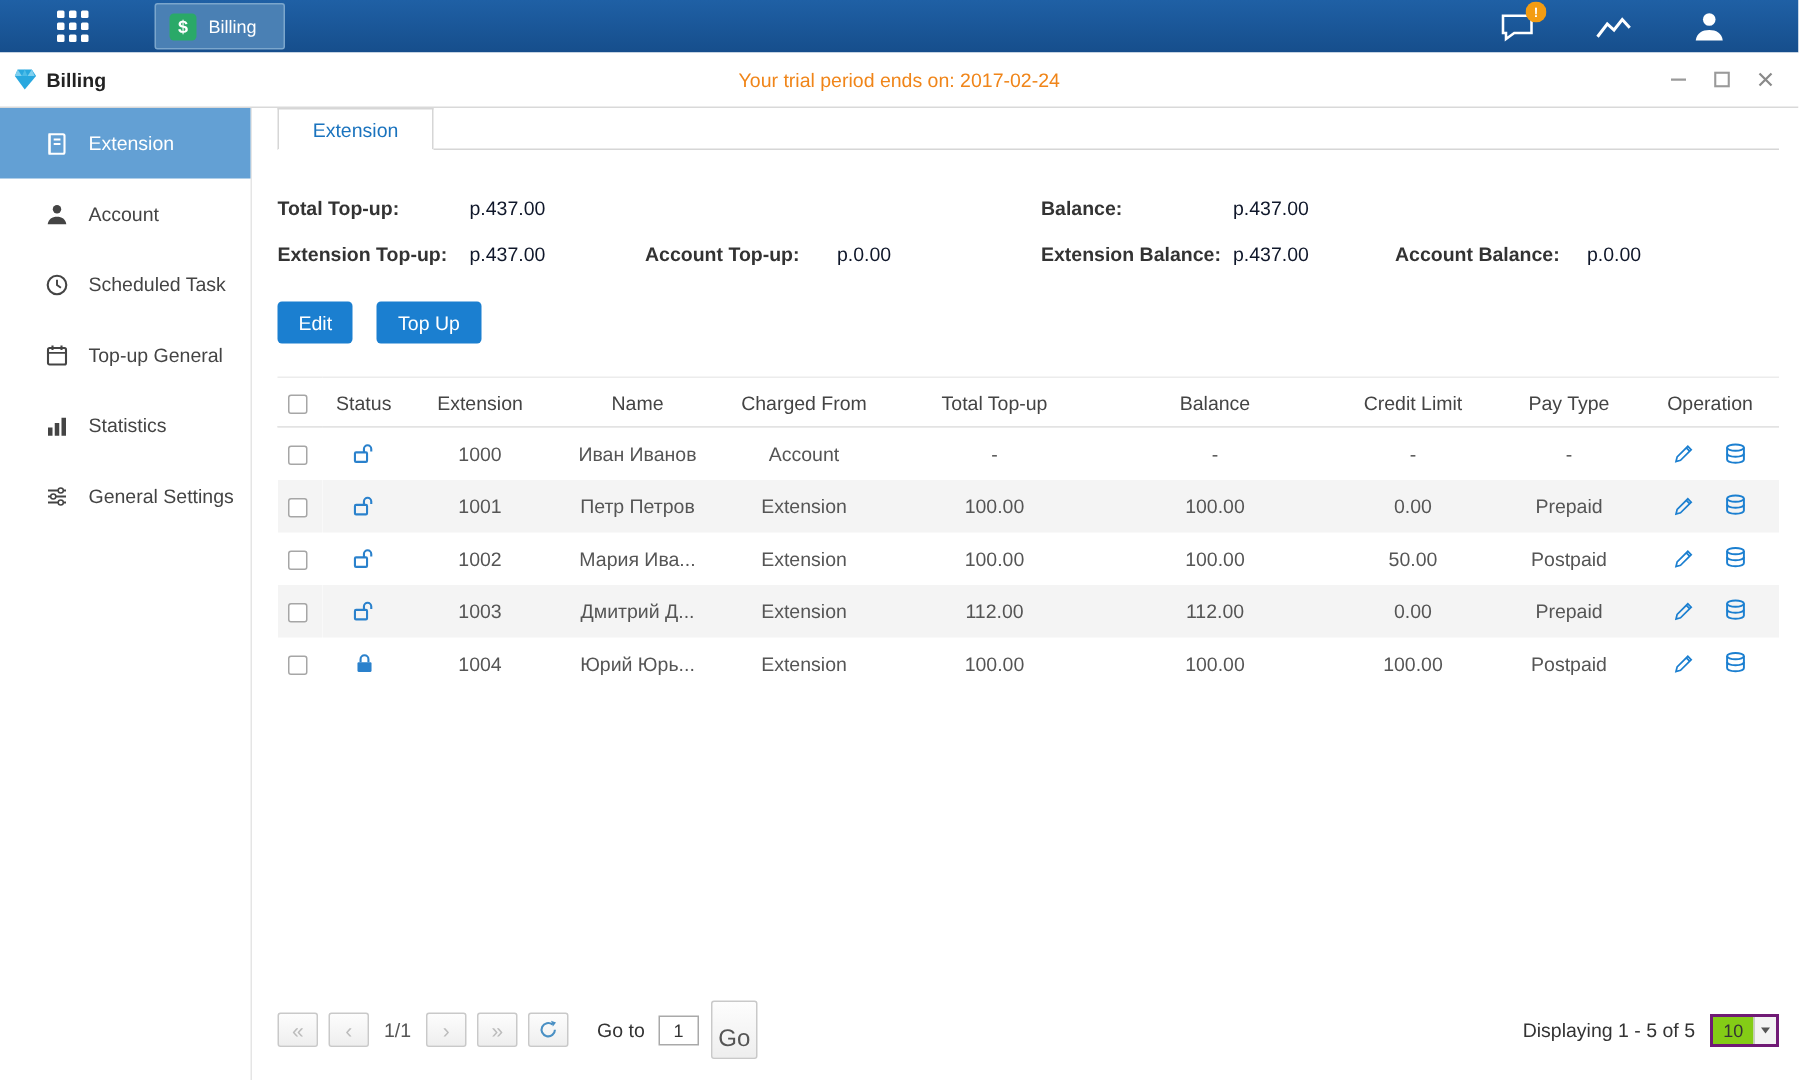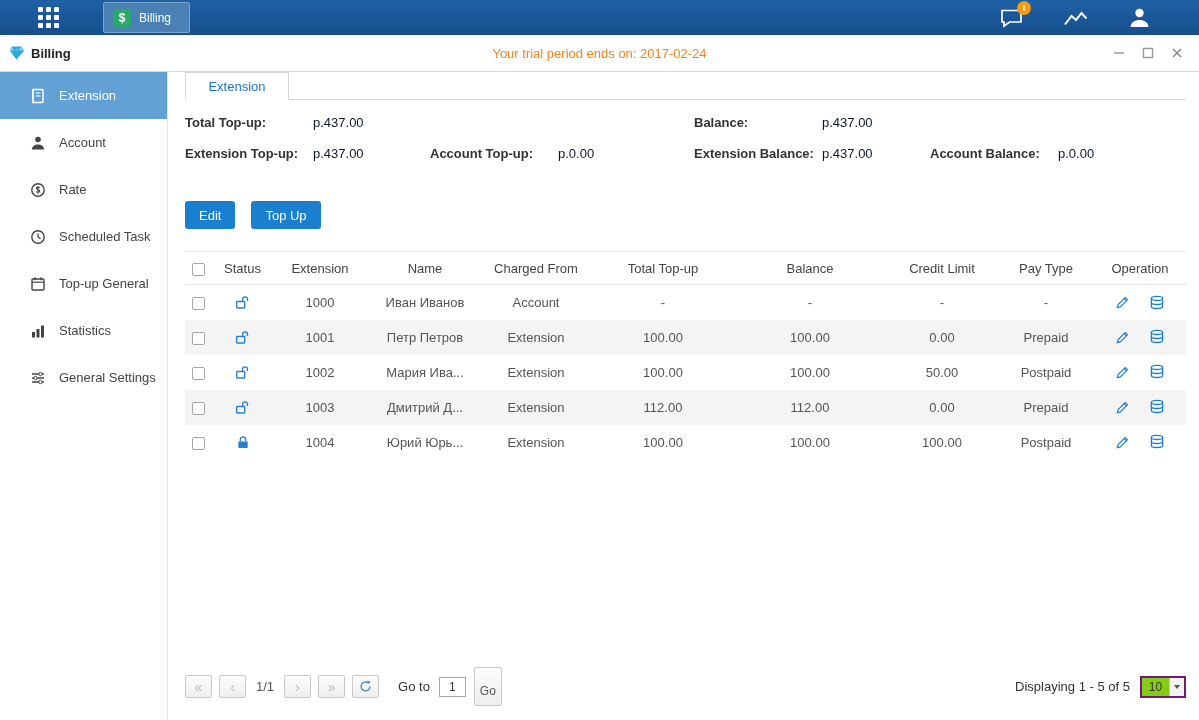--- a/index.html
+++ b/index.html
@@ -32,21 +32,21 @@
   .side-item svg{flex-shrink:0}
   .side-item.active{background:var(--active-nav,#63a0d4);color:#fff}
   .content{flex:1;display:flex;flex-direction:column;padding:0 13px 0 17px;min-width:0}
 
   
   .tabstrip{height:28px;border-bottom:1px solid #d6d6d6;display:flex}
   .tab{width:104px;height:28px;border:1px solid #d6d6d6;border-bottom:1px solid #fff;background:#fff;color:#1a73be;font-size:13px;display:grid;place-items:center;cursor:pointer}
 
   
   .summary{margin-top:15px;display:grid;grid-template-columns:245px 264px 236px 1fr;font-size:13px}
-  .sum-cell{height:31px;display:flex;align-items:flex-start}
+  .sum-cell{height:31px;display:flex;align-items:flex-end}
   .sum-label{display:inline-block;width:128px;font-weight:bold;color:#333;flex-shrink:0}
   .sum-value{color:#0f172a}
 
   
   .actions{margin-top:24px;display:flex;gap:16px}
   .btn{height:28px;padding:0 14px;background:var(--accent,#1b7fd0);border:none;border-radius:3px;color:#fff;font-size:13px;cursor:pointer;font-family:inherit}
 
   
   .grid-table{margin-top:22px;width:100%;border-collapse:collapse;table-layout:fixed;font-size:13px;color:#555}
   .grid-table th{height:33px;font-weight:normal;color:#444;border-top:1px solid #ececec;border-bottom:1px solid #e3e3e3;background:#fff;text-align:center;white-space:nowrap}
@@ -61,21 +61,21 @@
   .op-icon{color:var(--accent,#1b7fd0);display:inline-flex;vertical-align:middle;cursor:pointer}
   .op-icon + .op-icon{margin-left:16px}
 
   
   .pagination{margin-top:auto;display:flex;align-items:center;padding-bottom:14px;font-size:13px;color:#333}
   .pg-btn{width:27px;height:23px;border:1px solid #c9c9c9;border-radius:2px;background:linear-gradient(#fdfdfd,#eeeeee);display:grid;place-items:center;color:#bcbcbc;font-size:14px;margin-right:7px;cursor:default;line-height:1}
   .pg-btn.refresh{cursor:pointer}
   .page-indicator{margin:0 10px 0 3px;color:#555}
   .goto-label{margin-left:12px;margin-right:9px}
   .goto-input{width:27px;height:20px;border:1px solid #a9a9a9;text-align:center;font-size:12px;font-family:inherit;margin-right:8px;color:#333}
-  .go-btn{min-width:28px;height:39px;border:1px solid #c9c9c9;border-radius:2px;background:linear-gradient(#fdfdfd,#eeeeee);color:#555;font-size:12px;display:grid;place-items:center;padding:16px 4px;cursor:pointer}
+  .go-btn{min-width:28px;height:39px;border:1px solid #c9c9c9;border-radius:2px;background:linear-gradient(#fdfdfd,#eeeeee);color:#555;font-size:16px;display:grid;place-items:center;padding:16px 4px;cursor:pointer}
   .pg-right{margin-left:auto;display:flex;align-items:center;gap:10px}
   .displaying{color:#333}
   .page-size{width:46px;height:22px;border:2px solid #701a75;background:#84cc16;display:flex;align-items:center;cursor:pointer}
   .ps-value{flex:1;text-align:center;font-size:12px;color:#333}
   .ps-caret{width:15px;height:100%;border-left:1px solid #c9c9c9;background:#f3f3f3;display:grid;place-items:center}
   .caret-down{width:0;height:0;border-left:3.5px solid transparent;border-right:3.5px solid transparent;border-top:4.5px solid #555}
 </style>
 </head>
 <body>
 
@@ -156,27 +156,20 @@
           <path d="M5.8 5h4.5M5.8 8h4.5" stroke="currentColor" stroke-width="1.2"></path>
         </svg>
       <span>Extension</span>
     </div>
     <div class="side-item">
       <svg width="16" height="16" viewBox="0 0 16 16">
           <circle cx="8" cy="4.5" r="2.8" fill="currentColor"></circle>
           <path d="M1.8 14.5c.4-3.4 3-5 6.2-5s5.8 1.6 6.2 5z" fill="currentColor"></path>
         </svg>
       <span>Account</span>
-    </div>
-    <div class="side-item">
-      <svg width="16" height="16" viewBox="0 0 16 16">
-          <circle cx="8" cy="8" r="6.2" fill="none" stroke="currentColor" stroke-width="1.4"></circle>
-          <path d="M8 4.2v7.6M9.8 5.7c-1-.9-3.4-.9-3.4.6 0 1.7 3.4.9 3.4 2.6 0 1.6-2.7 1.5-3.6.7" fill="none" stroke="currentColor" stroke-width="1.1"></path>
-        </svg>
-      <span>Rate</span>
     </div>
     <div class="side-item">
       <svg width="16" height="16" viewBox="0 0 16 16">
           <circle cx="8" cy="8" r="6.2" fill="none" stroke="currentColor" stroke-width="1.4"></circle>
           <path d="M8 4.5V8l2.6 1.8" fill="none" stroke="currentColor" stroke-width="1.3"></path>
         </svg>
       <span>Scheduled Task</span>
     </div>
     <div class="side-item">
       <svg width="16" height="16" viewBox="0 0 16 16">

